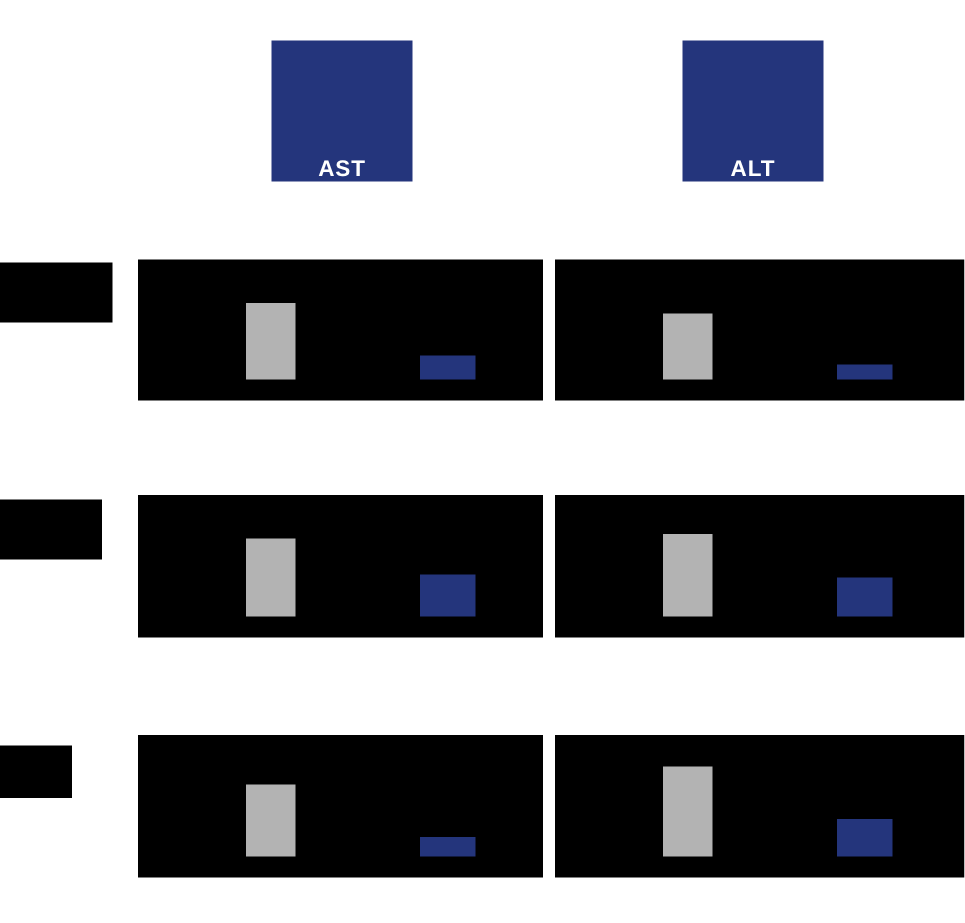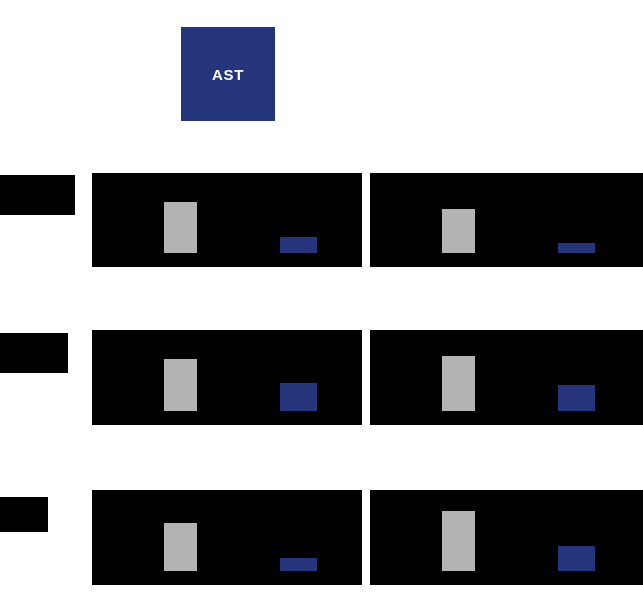--- a/index.html
+++ b/index.html
@@ -11,21 +11,21 @@
   }
   .stage { position: relative; width: 643px; height: 615px; }
 
   
   .header-box {
     position: absolute;
     top: 27px;
     width: 94px; height: 94px;
     background: var(--header_bg, #24357c);
     color: #ffffff;
-    display: flex; align-items: center; justify-content: center;
+    display: flex; align-items: flex-end; justify-content: center;
     font-weight: bold; font-size: 15px; letter-spacing: 0.6px;
   }
   #hdr-ast { left: 181px; }
   #hdr-alt { left: 455px; }
 
   
   .row-label {
     position: absolute;
     left: 0;
     background: var(--label_box, #000000);
@@ -51,20 +51,23 @@
   .bar.blue { left: 188px; width: 37px; background: var(--bar_blue, #24357c); }
 </style>
 </head>
 <body>
 
 <div class="stage">
 
   <div class="header-box" id="hdr-ast">
     <span>AST</span>
   </div>
+  <div class="header-box" id="hdr-alt">
+    <span>ALT</span>
+  </div>
 
   <div class="row-label" id="rl-0"></div>
   <div class="row-label" id="rl-1"></div>
   <div class="row-label" id="rl-2"></div>
 
   <div class="panel row-0 col-ast">
     <div class="bar gray" style="height: 54%;"></div>
     <div class="bar blue" style="height: 17%;"></div>
   </div>
   <div class="panel row-0 col-alt">

